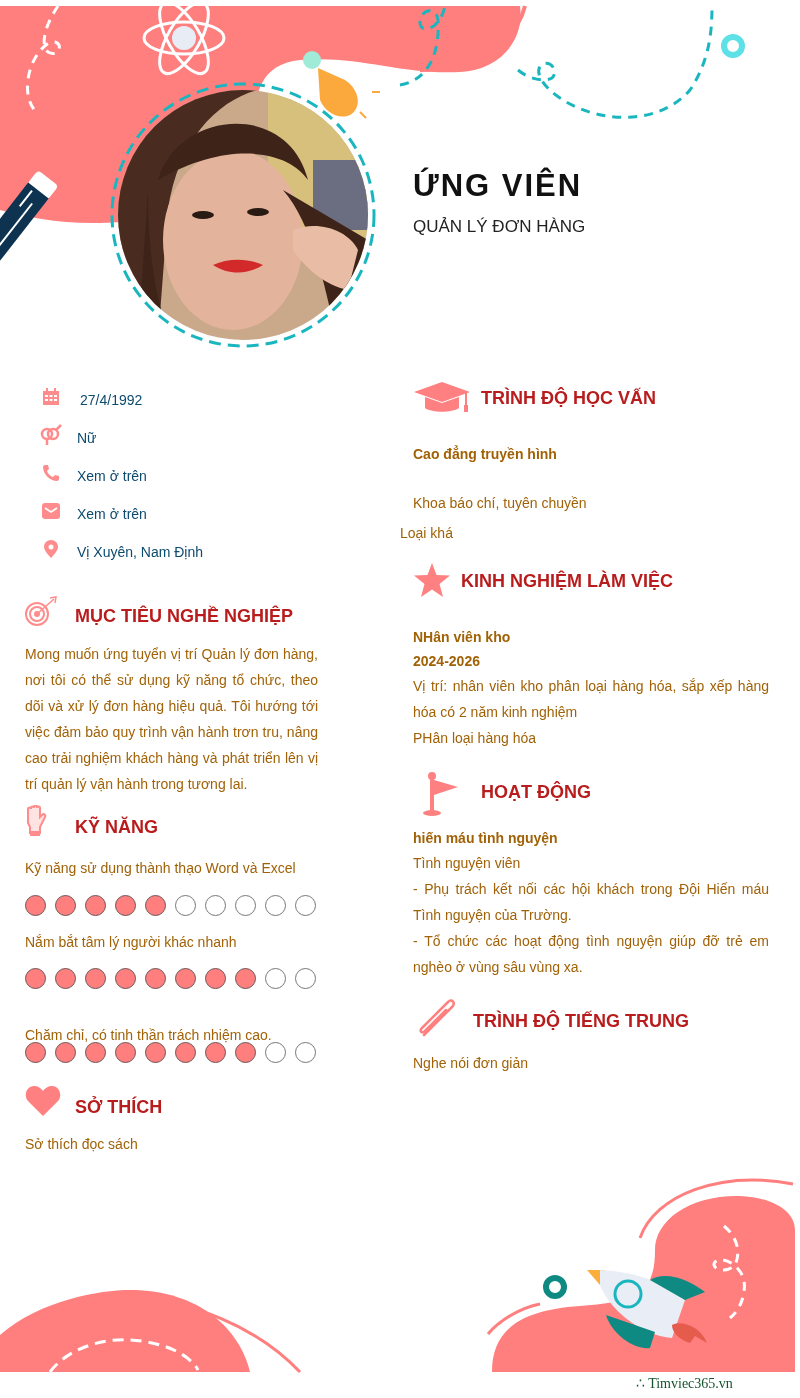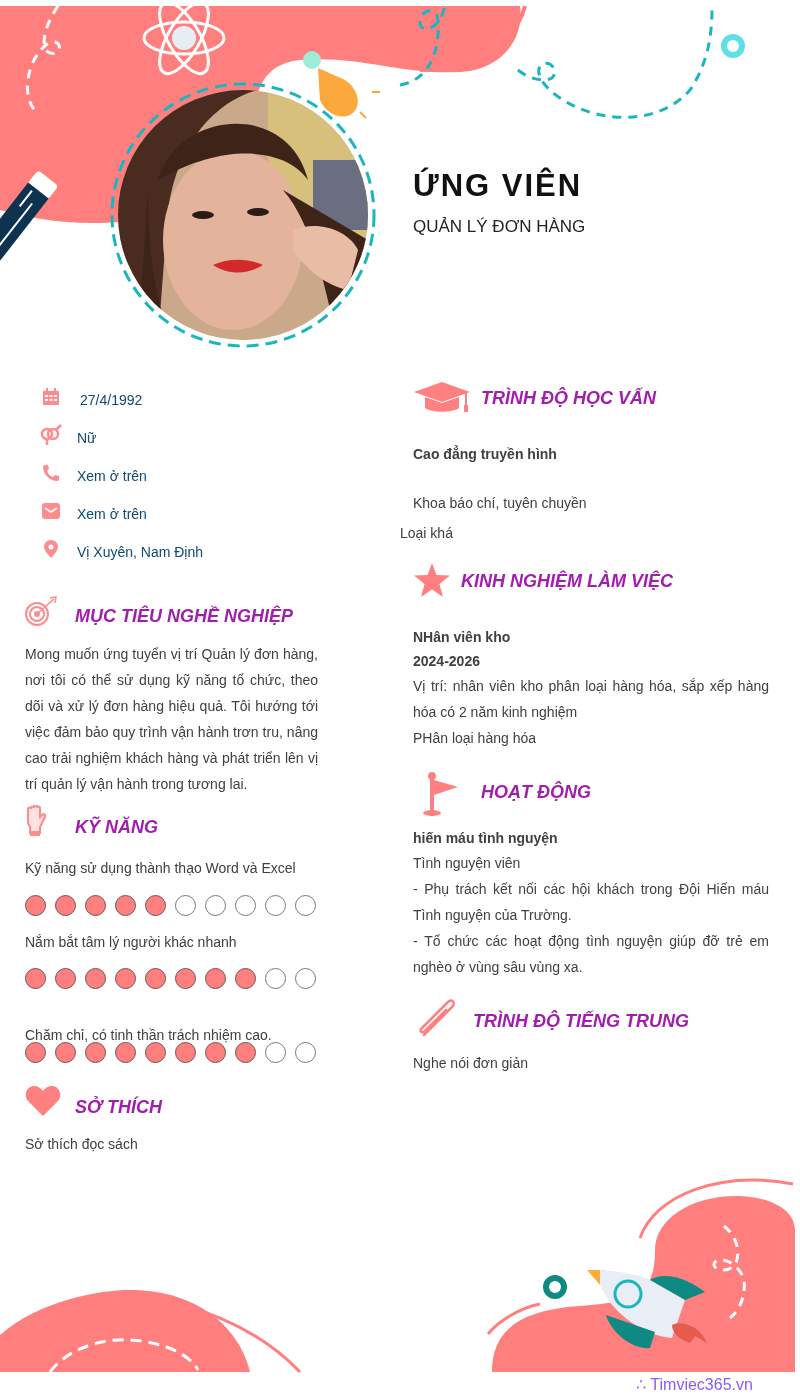--- a/index.html
+++ b/index.html
@@ -4,29 +4,29 @@
 <style>
   * { box-sizing: border-box; margin: 0; padding: 0; }
   html, body { width: 800px; height: 1398px; background: #fff; overflow: hidden; }
   body { position: relative; font-family: "Liberation Sans", sans-serif; color: #111; }
   .deco { position: absolute; left: 0; top: 0; }
   .header-name { position: absolute; left: 413px; top: 168px; font-size: 31px; font-weight: bold; letter-spacing: 2px; color: #111; }
   .header-title { position: absolute; left: 413px; top: 217px; font-size: 17px; color: #222; }
   .avatar { position: absolute; left: 118px; top: 90px; width: 250px; height: 250px; border-radius: 50%; overflow: hidden; }
   .info-row { position: absolute; left: 40px; display: flex; align-items: flex-end; font-size: 14px; color: #0c4a6e; }
   .info-row .ico { width: 22px; height: 22px; display: inline-flex; align-items: center; justify-content: center; margin-right: 15px; }
-  .sec-title { position: absolute; font-size: 18px; font-weight: bold; color: #a21caf; font-style: italic; }
+  .sec-title { position: absolute; font-size: 18px; font-weight: bold; color: #b91c1c; }
   .sec-icon { position: absolute; }
-  .body-text { position: absolute; font-size: 14px; line-height: 26px; color: #404040; }
+  .body-text { position: absolute; font-size: 14px; line-height: 26px; color: #a16207; }
   .justify { text-align: justify; }
   .bold { font-weight: bold; }
   .dots { position: absolute; left: 25px; display: flex; gap: 9px; }
   .dot { width: 21px; height: 21px; border-radius: 50%; border: 1.5px solid #777; background: #fff; }
   .dot.on { background: #ff7f7f; border-color: #6e5555; }
-  .watermark { position: absolute; left: 636px; top: 1375px; font-family: Liberation Sans, sans-serif; font-size: 16px; color: #8b5cf6; }
+  .watermark { position: absolute; left: 636px; top: 1375px; font-family: Liberation Serif, serif; font-size: 14px; color: #14532d; }
 </style>
 </head>
 <body>
 
 <svg class="deco" width="800" height="1398" viewBox="0 0 800 1398">
 
   <path d="M0 6 L520 6 C525 40 500 70 460 72 C400 75 360 55 300 60 C260 64 255 95 255 120 C240 170 200 215 120 222 C70 226 30 218 0 210 Z" fill="#ff7f7f"></path>
   <path d="M420 70 C470 70 515 45 525 6" stroke="#ff7f7f" stroke-width="4" fill="none"></path>
 
   <path d="M58 6 C45 25 40 45 48 52 C58 58 64 45 55 42 C45 40 30 60 28 80 C26 95 30 105 36 112" stroke="#fff" stroke-width="3" fill="none" stroke-dasharray="9 7"></path>

